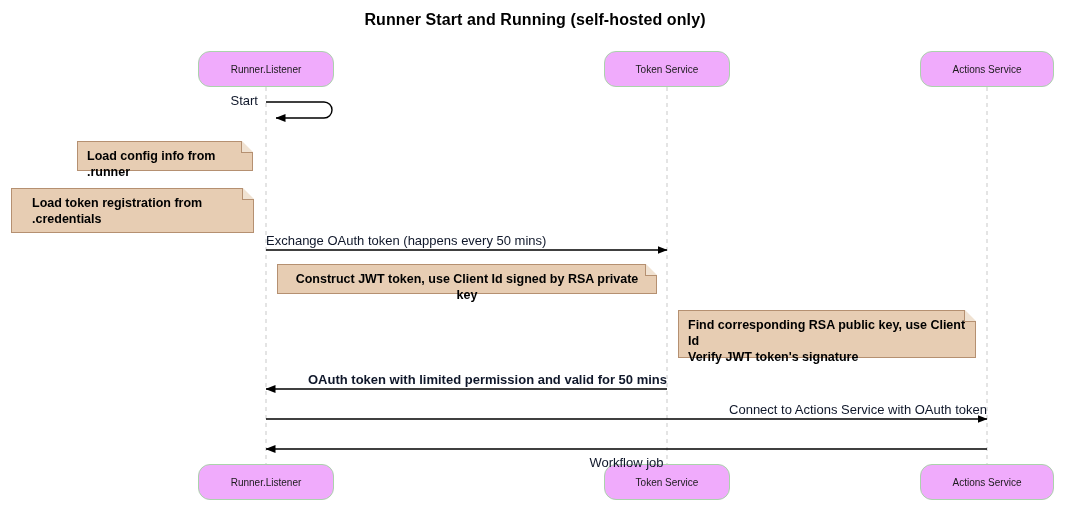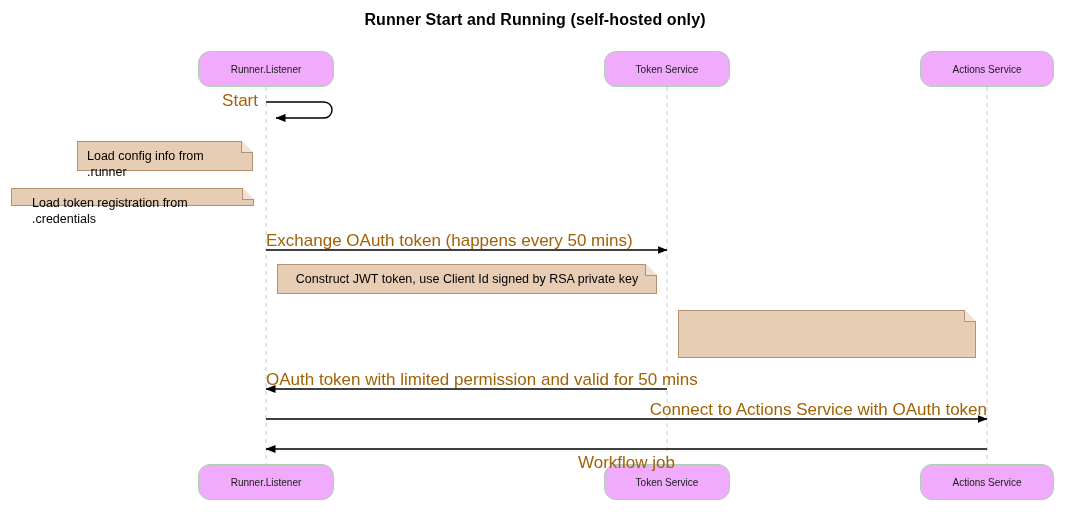--- a/index.html
+++ b/index.html
@@ -43,36 +43,37 @@
     align-items: center;
     justify-content: center;
     font-size: 10px;
     color: #1a1a1a;
     height: 36px;
     white-space: nowrap;
   }
   
   .msg-label {
     position: absolute;
-    font-size: 17px;
-    color: #a16207;
+    font-size: 13px;
+    color: #0f172a;
     white-space: nowrap;
     line-height: 14px;
   }
   
   .note {
     position: absolute;
     box-sizing: border-box;
     background: #e7cdb3;
     border: 1px solid #b59071;
     font-size: 12.5px;
     color: #000000;
     line-height: 16px;
     padding: 6px 9px 6px 9px;
     white-space: pre-line;
+    font-weight: bold;
   }
   .note .fold {
     position: absolute;
     top: -1px;
     right: -1px;
     width: 11px;
     height: 11px;
     background: #f0e2d2;
     border-left: 1px solid #b59071;
     border-bottom: 1px solid #b59071;
@@ -138,23 +139,24 @@
     </div>
     <div class="participant" style="left: 604px; top: 464px; width: 126px;">
       <span>Token Service</span>
     </div>
     <div class="participant" style="left: 920px; top: 464px; width: 134px;">
       <span>Actions Service</span>
     </div>
   </div>
 <div id="notes-layer">
     <div class="note" style="left: 77px; top: 141px; width: 176px; height: 30px;"><span class="fold"></span><span class="note-text">Load config info from .runner</span></div>
-    <div class="note" style="left: 11px; top: 188px; width: 243px; height: 18px; padding-left: 20px;"><span class="fold"></span><span class="note-text">Load token registration from .credentials</span></div>
+    <div class="note" style="left: 11px; top: 188px; width: 243px; height: 45px; padding-left: 20px;"><span class="fold"></span><span class="note-text">Load token registration from .credentials</span></div>
     <div class="note" style="left: 277px; top: 264px; width: 380px; height: 30px; text-align: center;"><span class="fold"></span><span class="note-text">Construct JWT token, use Client Id signed by RSA private key</span></div>
-    <div class="note" style="left: 678px; top: 310px; width: 298px; height: 48px;"><span class="fold"></span></div>
+    <div class="note" style="left: 678px; top: 310px; width: 298px; height: 48px;"><span class="fold"></span><span class="note-text">Find corresponding RSA public key, use Client Id
+Verify JWT token's signature</span></div>
   </div>
 <div id="labels-layer">
     <div class="msg-label" style="left: 0px; width: 258px; text-align: right; top: 94px;">Start</div>
     <div class="msg-label" style="left: 266px; width: 401px; text-align: left; top: 234px;">Exchange OAuth token (happens every 50 mins)</div>
-    <div class="msg-label" style="left: 266px; width: 401px; text-align: center; top: 373px;">OAuth token with limited permission and valid for 50 mins</div>
+    <div class="msg-label" style="left: 266px; width: 401px; text-align: right; top: 373px; font-weight: bold;">OAuth token with limited permission and valid for 50 mins</div>
     <div class="msg-label" style="left: 266px; width: 721px; text-align: right; top: 403px;">Connect to Actions Service with OAuth token</div>
     <div class="msg-label" style="left: 266px; width: 721px; text-align: center; top: 433px; margin-top: 23px;">Workflow job</div>
   </div>
 
 </body></html>

